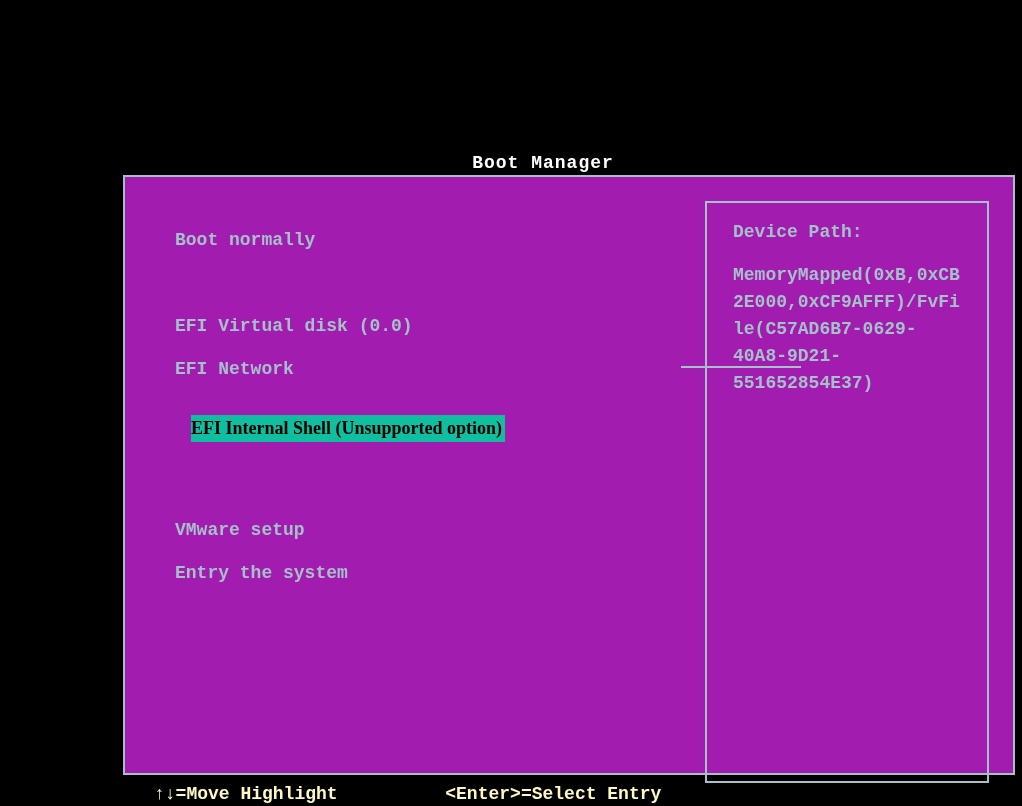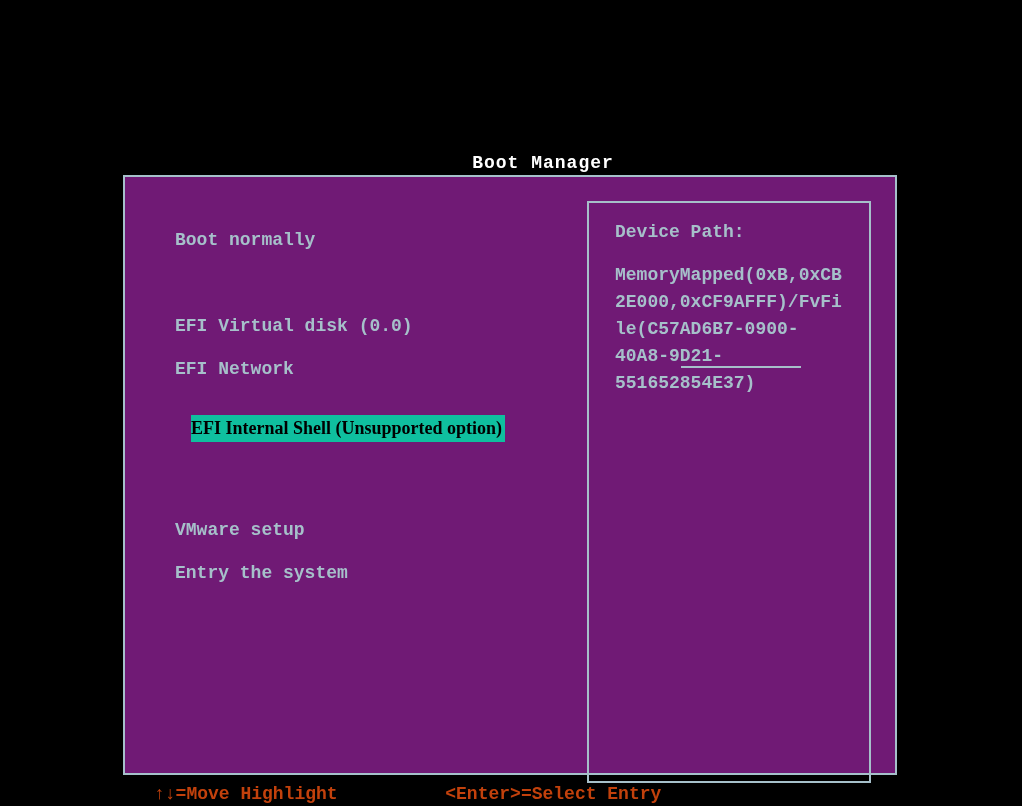--- a/index.html
+++ b/index.html
@@ -23,23 +23,23 @@
     position: absolute;
     top: 105px;
     left: 0;
     right: 0;
     letter-spacing: 1px;
   }
   .main-panel {
     position: absolute;
     top: 127px;
     left: 75px;
-    width: 774px;
+    width: 892px;
     height: 600px;
-    background: #701a75;
+    background: #a21caf;
     border: 2px solid #a6c0ca;
   }
   .menu-area {
     position: absolute;
     top: 18px;
     left: 18px;
     width: 560px;
     color: #a6c0ca;
   }
   .menu-item {
@@ -74,21 +74,21 @@
     top: 173px;
     left: 540px;
     width: 120px;
     height: 2px;
     background: #a6c0ca;
   }
   .footer {
     position: absolute;
     top: 736px;
     left: 90px;
-    color: #c2410c;
+    color: #fef9c3;
     white-space: pre;
     text-align: right;
   }
 </style>
 </head>
 <body>
 
 <div class="title">Boot Manager</div>
 
 <div class="main-panel">
@@ -101,18 +101,18 @@
     <div><div class="menu-item selected">EFI Internal Shell (Unsupported option)</div></div>
     <div class="spacer"></div>
     <div class="menu-item">VMware setup</div>
     <div class="menu-item">Entry the system</div>
   </div>
 
   <div class="connector"></div>
 
   <div class="info-panel">
     <div>Device Path:</div>
-    <div>MemoryMapped(0xB,0xCB2E000,0xCF9AFFF)/FvFile(C57AD6B7-0900-40A8-9D21-551652854E37)</div>
+    <div>MemoryMapped(0xB,0xCB2E000,0xCF9AFFF)/FvFile(C57AD6B7-0629-40A8-9D21-551652854E37)</div>
   </div>
 
 </div>
 
 <div class="footer"><span>↑↓=Move Highlight</span>       <span>&lt;Enter&gt;=Select Entry</span></div>
 
 </body></html>

